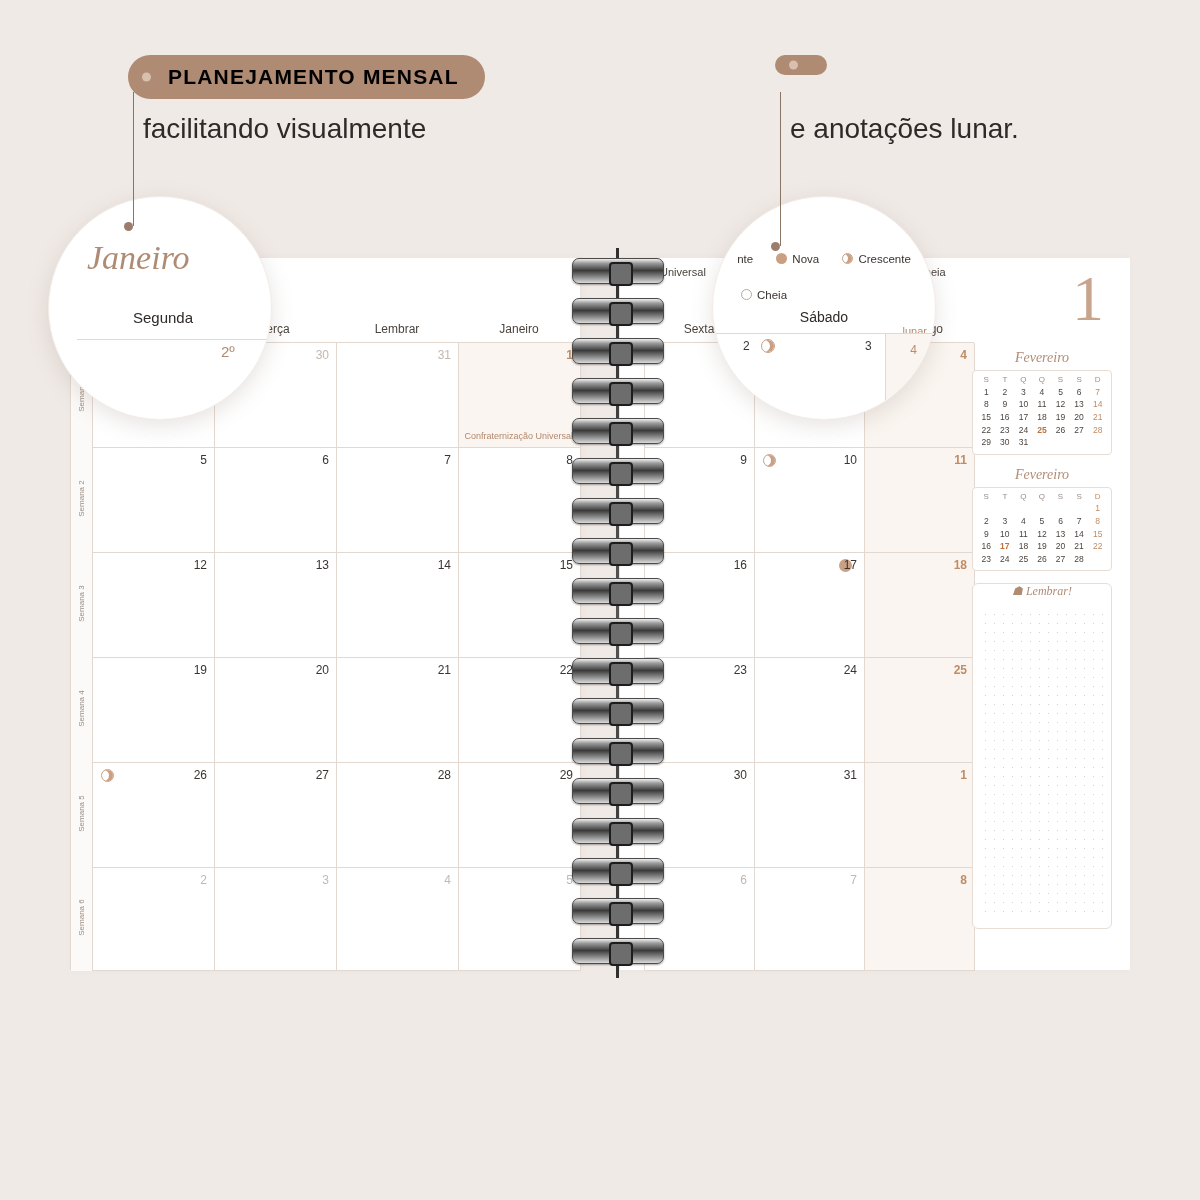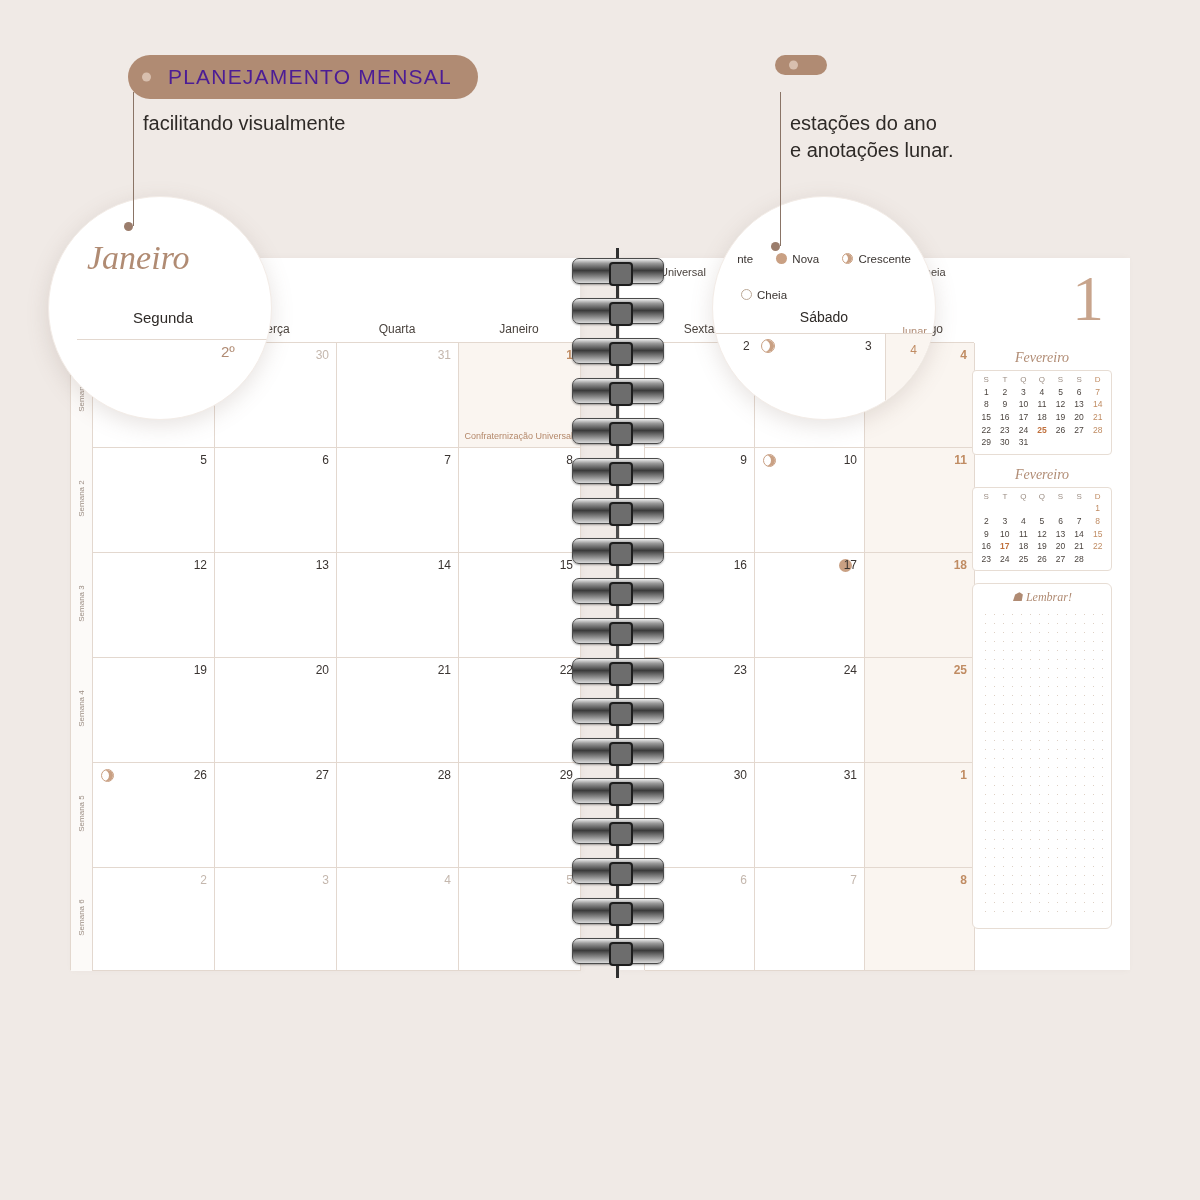--- a/index.html
+++ b/index.html
@@ -9,41 +9,41 @@
     background:#f0eae6;
     font-family:"Liberation Sans", sans-serif;
     position:relative;
     overflow:hidden;
   }
 
   
   .badge {
     position:absolute;
     background:#b08b73;
-    color:#4c1d95;
+    color:#000000;
     border-radius:22px;
     padding:10px 26px;
     font-size:21px;
-    font-weight:400;
+    font-weight:700;
     letter-spacing:1.2px;
     white-space:nowrap;
   }
   .badge .dot {
     position:absolute;
     left:14px; top:50%;
     transform:translateY(-50%);
     width:9px; height:9px; border-radius:50%;
     background:#d8bfae;
   }
   .badge-text { margin-left:14px; display:inline-block; }
 
   .callout-sub {
     position:absolute;
     color:#2e2a27;
-    font-size:20px;
+    font-size:28px;
     line-height:1.35;
     font-weight:400;
   }
 
   .leader {
     position:absolute;
     width:1px;
     background:#8a7466;
   }
   .leader-dot {
@@ -197,21 +197,21 @@
     font-weight:400;
   }
   .mini th { color:#9b8d83; font-size:8px; }
   .mini th.s, .mini td.s { color:#c08c63; }
   .mini td.hl { color:#c0703c; font-weight:700; }
   .mini td.e { color:#d9cec5; }
 
   .note-box {
     border:1px solid #e7ddd4;
     border-radius:6px;
-    padding:6px;
+    padding:0;
     height:346px;
     background:#fff;
     position:relative;
   }
   .note-title {
     text-align:center;
     font-family:"Liberation Serif", serif;
     font-style:italic;
     font-size:12px;
     color:#b08b73;
@@ -288,21 +288,21 @@
 </head>
 <body>
 
 <div class="book">
 
   <div class="page page-left">
     <div class="month-title">Janeiro</div>
 
     <div class="weekhead" style="left:22px;  width:122px;">Segunda</div>
     <div class="weekhead" style="left:144px; width:122px;">Terça</div>
-    <div class="weekhead" style="left:266px; width:122px;">Quarta</div>
+    <div class="weekhead" style="left:266px; width:122px;">Lembrar</div>
     <div class="weekhead" style="left:388px; width:122px;">Janeiro</div>
 
     <div class="grid" style="left:0; width:510px; height:628px;">
       <div class="weekcol" style="top:0; height:628px;"></div>
 
       <div class="cell dim" style="left:22px;  top:0; width:122px; height:105px;">
           <span class="d">29</span>
         </div>
       <div class="cell dim" style="left:144px; top:0; width:122px; height:105px;">
           <span class="d">30</span>
@@ -656,17 +656,16 @@
 <div class="callout-sub" style="left:143px; top:110px;">
   <div>facilitando visualmente</div>
 </div>
 <div class="leader" style="left:133px; top:92px; height:134px;"></div>
 <div class="leader-dot" style="left:124px; top:222px;"></div>
 
 <div class="badge" style="left:775px; top:55px;">
   <span class="dot"></span>
 </div>
 <div class="callout-sub" style="left:790px; top:110px;">
-  <div>estações do ano</div>
   <div>e anotações lunar.</div>
 </div>
 <div class="leader" style="left:780px; top:92px; height:154px;"></div>
 <div class="leader-dot" style="left:771px; top:242px;"></div>
 
 </body></html>

